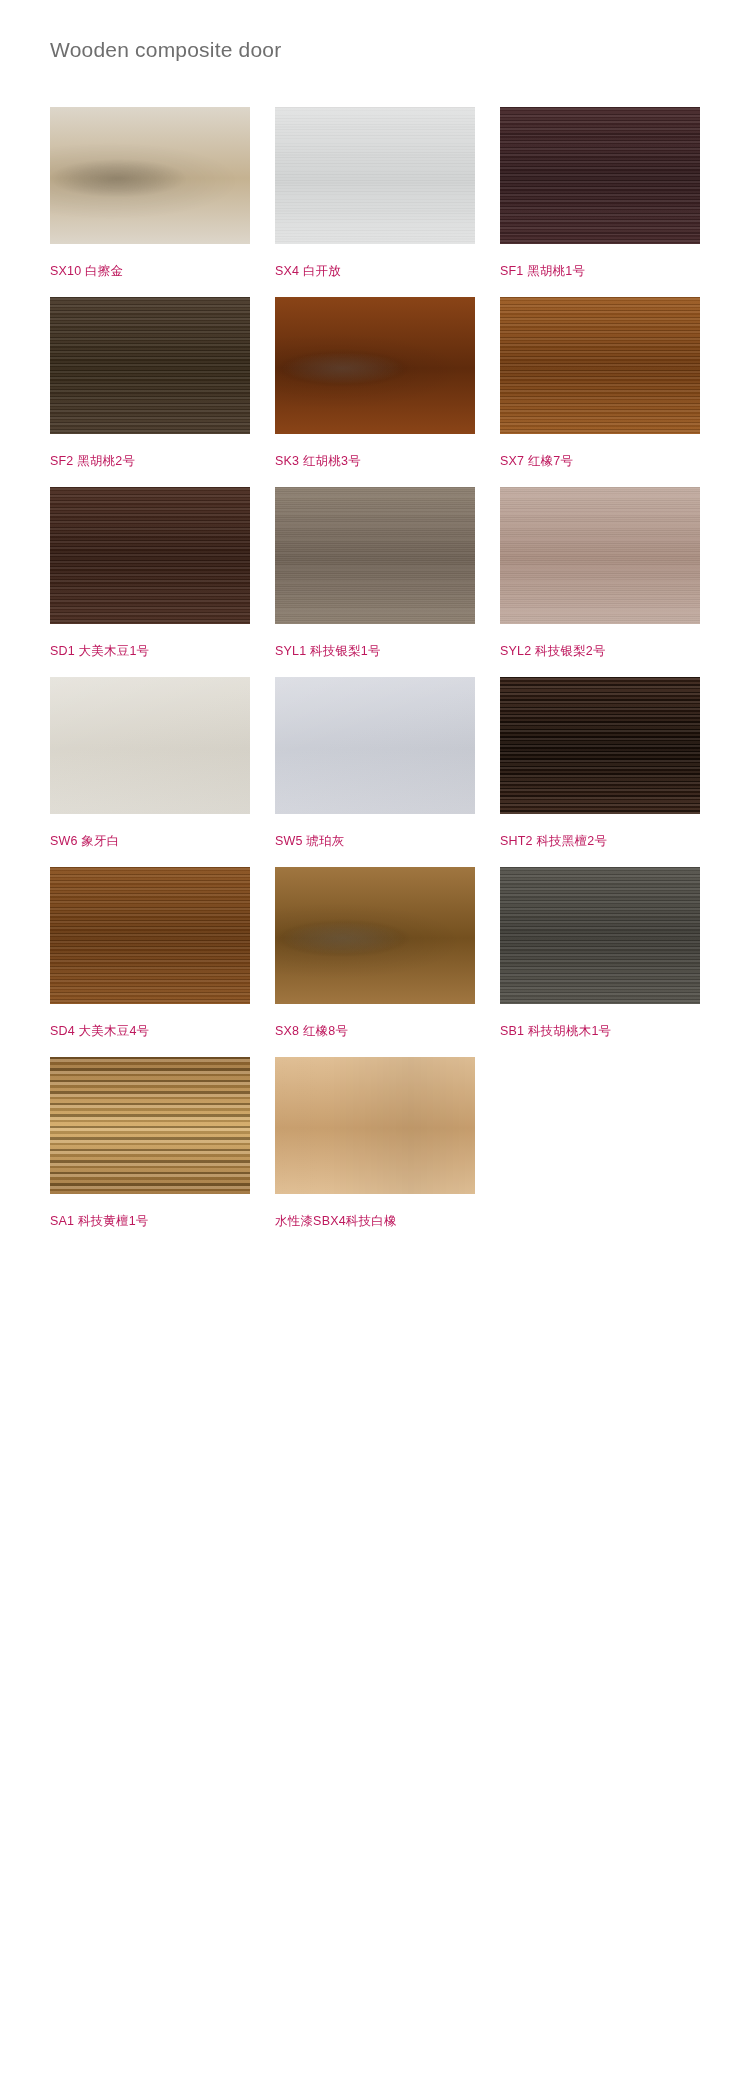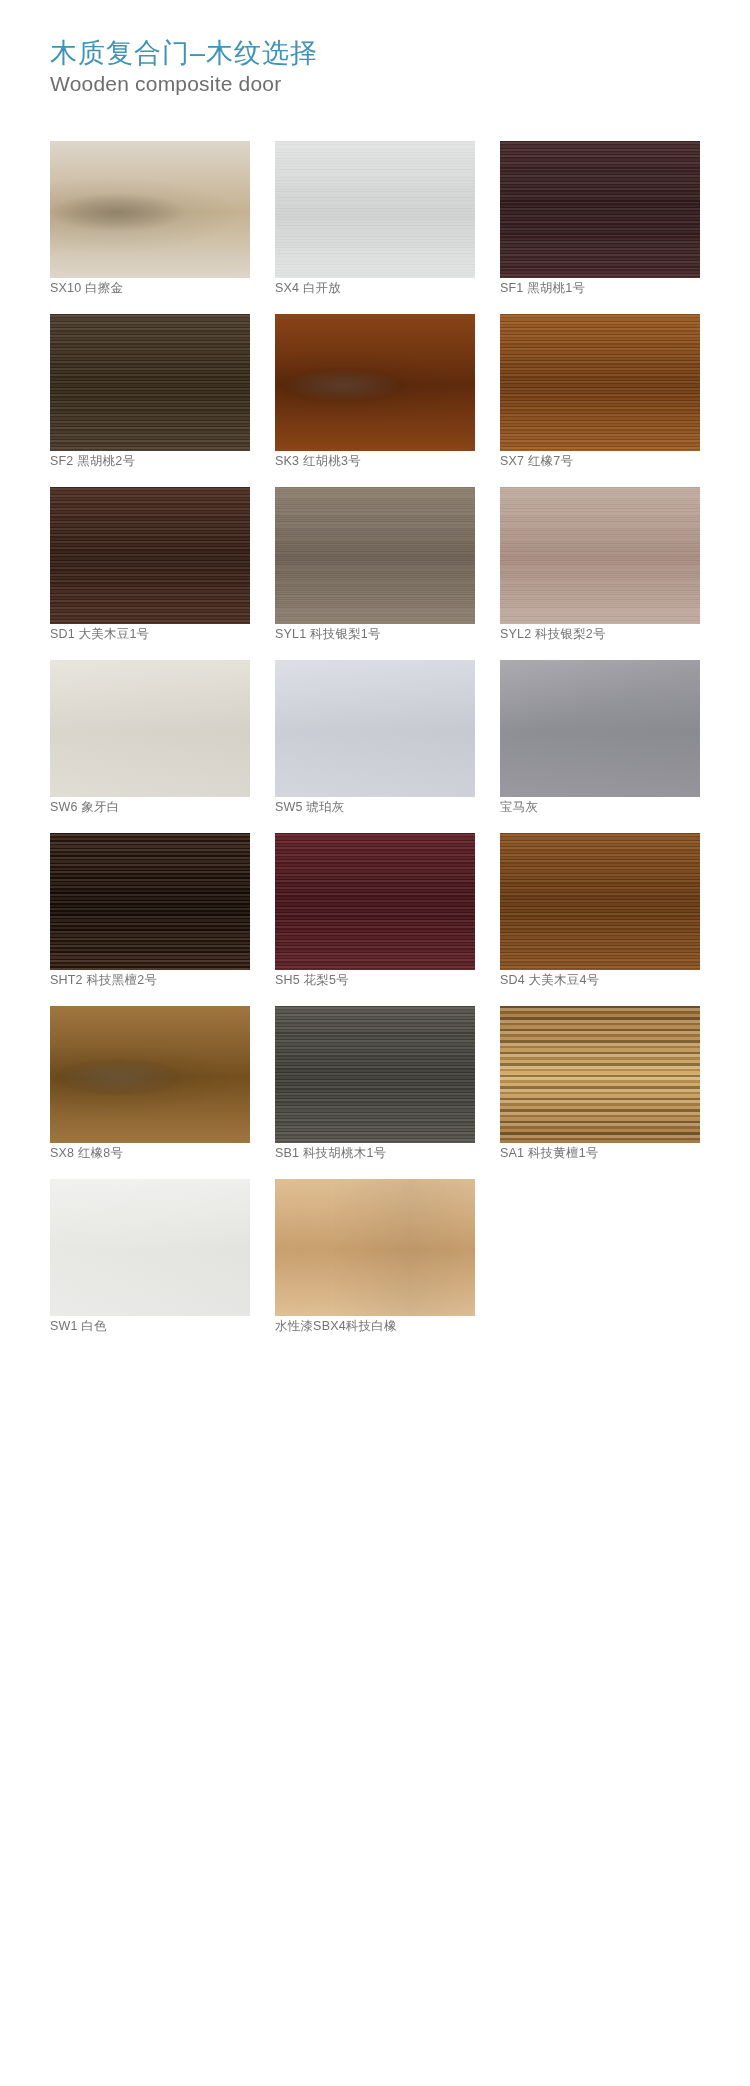--- a/index.html
+++ b/index.html
@@ -82,24 +82,24 @@
     background-color: #cccccc;
   }
 
   
   .swatch .grain {
     position: absolute;
     inset: 0;
   }
 
   .cell-label {
-    margin-top: 2px;
+    margin-top: 19px;
     font-size: 12.5px;
     line-height: 17px;
-    color: #737373;
+    color: #be185d;
     letter-spacing: 0.2px;
     white-space: nowrap;
   }
 
   
 
   
   .g-fine {
     background-image:
       repeating-linear-gradient(
@@ -225,21 +225,20 @@
         rgba(255,255,255,0.02) 5.6px
       );
   }
 </style>
 </head>
 <body>
 
 <div class="page">
 
   <div class="header">
-    <div class="title-cn">木质复合门–木纹选择</div>
     <div class="title-en">Wooden composite door</div>
   </div>
 
   <div class="grid" id="swatch-grid">
       <div class="cell">
         <div class="swatch" style="background: linear-gradient(rgb(221, 214, 202) 0%, rgb(197, 178, 145) 52%, rgb(221, 214, 202) 100%);">
           <div class="grain g-fine g-arch" style="mix-blend-mode: multiply;"></div>
         </div>
         <div class="cell-label">SX10 白擦金</div>
       </div>
@@ -297,38 +296,26 @@
         </div>
         <div class="cell-label">SW6 象牙白</div>
       </div>
       <div class="cell">
         <div class="swatch" style="background: linear-gradient(rgb(215, 217, 224) 0%, rgb(201, 204, 212) 52%, rgb(215, 217, 224) 100%);">
           <div class="grain g-flat" style="mix-blend-mode: normal;"></div>
         </div>
         <div class="cell-label">SW5 琥珀灰</div>
       </div>
       <div class="cell">
-        <div class="swatch" style="background: linear-gradient(rgb(154, 154, 160) 0%, rgb(139, 139, 146) 52%, rgb(154, 154, 160) 100%);">
-          <div class="grain g-flat" style="mix-blend-mode: normal;"></div>
-        </div>
-        <div class="cell-label">宝马灰</div>
-      </div>
-      <div class="cell">
         <div class="swatch" style="background: linear-gradient(rgb(59, 36, 24) 0%, rgb(27, 15, 8) 52%, rgb(59, 36, 24) 100%);">
           <div class="grain g-strong" style="mix-blend-mode: normal;"></div>
         </div>
         <div class="cell-label">SHT2 科技黑檀2号</div>
       </div>
       <div class="cell">
-        <div class="swatch" style="background: linear-gradient(rgb(94, 32, 38) 0%, rgb(67, 19, 24) 52%, rgb(94, 32, 38) 100%);">
-          <div class="grain g-med g-band" style="mix-blend-mode: normal;"></div>
-        </div>
-        <div class="cell-label">SH5 花梨5号</div>
-      </div>
-      <div class="cell">
         <div class="swatch" style="background: linear-gradient(rgb(138, 82, 32) 0%, rgb(102, 56, 17) 52%, rgb(138, 82, 32) 100%);">
           <div class="grain g-med" style="mix-blend-mode: normal;"></div>
         </div>
         <div class="cell-label">SD4 大美木豆4号</div>
       </div>
       <div class="cell">
         <div class="swatch" style="background: linear-gradient(rgb(160, 118, 64) 0%, rgb(116, 80, 31) 52%, rgb(160, 118, 64) 100%);">
           <div class="grain g-med g-arch" style="mix-blend-mode: normal;"></div>
         </div>
         <div class="cell-label">SX8 红橡8号</div>
@@ -339,26 +326,20 @@
         </div>
         <div class="cell-label">SB1 科技胡桃木1号</div>
       </div>
       <div class="cell">
         <div class="swatch" style="background: linear-gradient(rgb(154, 108, 50) 0%, rgb(211, 168, 96) 52%, rgb(154, 108, 50) 100%);">
           <div class="grain g-ribbon" style="mix-blend-mode: normal;"></div>
         </div>
         <div class="cell-label">SA1 科技黄檀1号</div>
       </div>
       <div class="cell">
-        <div class="swatch" style="background: linear-gradient(rgb(238, 238, 236) 0%, rgb(230, 230, 227) 52%, rgb(238, 238, 236) 100%);">
-          <div class="grain g-flat" style="mix-blend-mode: normal;"></div>
-        </div>
-        <div class="cell-label">SW1 白色</div>
-      </div>
-      <div class="cell">
         <div class="swatch" style="background: linear-gradient(rgb(224, 191, 149) 0%, rgb(200, 159, 110) 52%, rgb(224, 191, 149) 100%);">
           <div class="grain g-fine g-sheen" style="mix-blend-mode: multiply;"></div>
         </div>
         <div class="cell-label">水性漆SBX4科技白橡</div>
       </div>
     </div>
 
 </div>
 
 </body></html>

